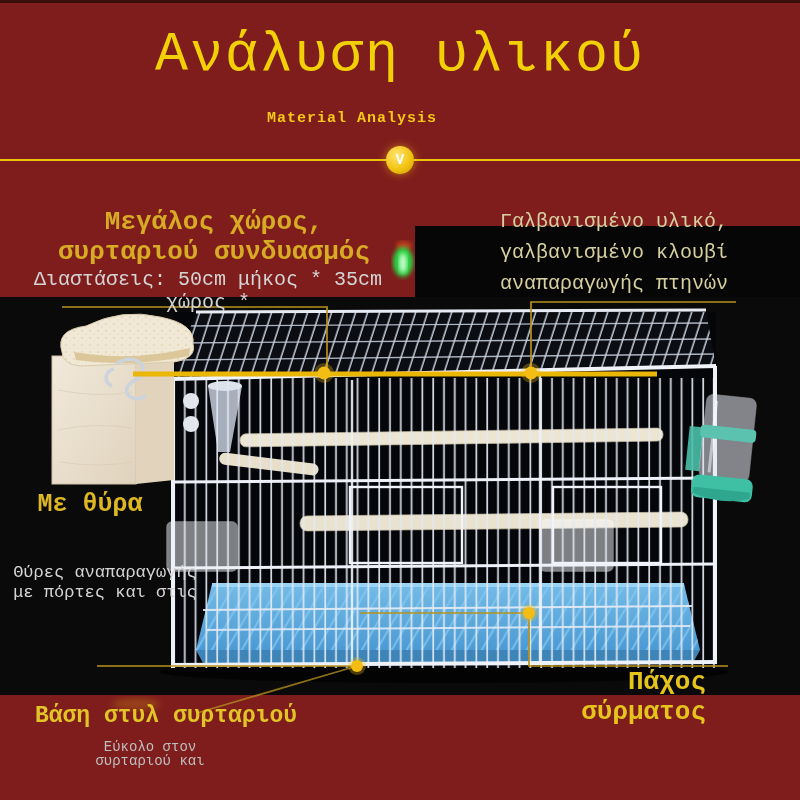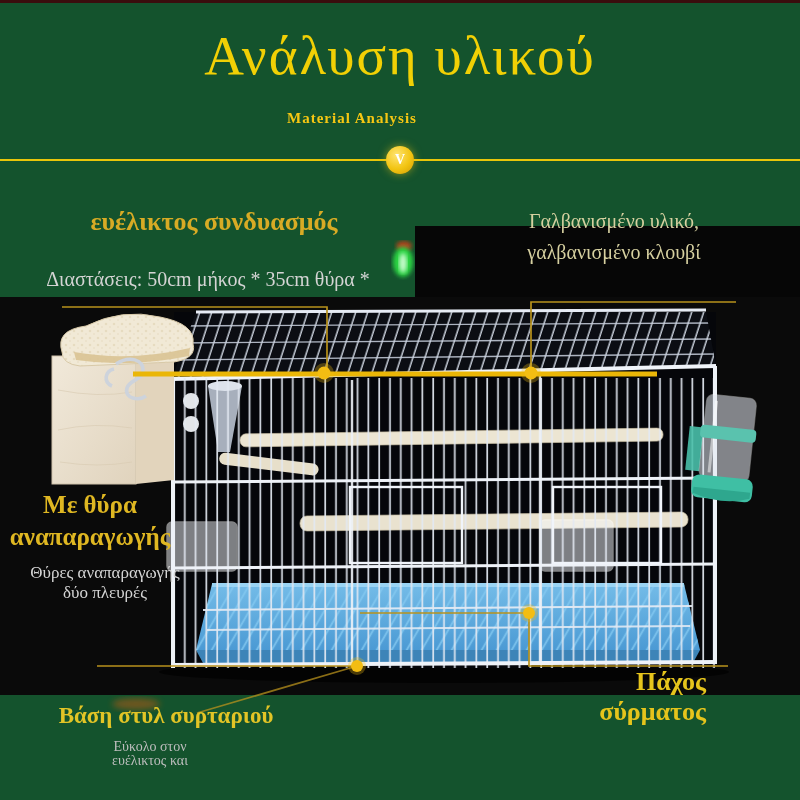--- a/index.html
+++ b/index.html
@@ -1,19 +1,19 @@
 <!DOCTYPE html>
 <html><head>
 <meta charset="utf-8">
 <style>
   html,body{margin:0;padding:0;background:#101010;}
   #stage{
     position:relative;width:800px;height:800px;overflow:hidden;
-    background:#14532d;
-    font-family:Liberation Serif, serif;
+    background:#7f1d1d;
+    font-family:Liberation Mono, monospace;
   }
   .abs{position:absolute;}
   #top-edge{left:0;top:0;width:800px;height:3px;background:#3a0d0d;}
   #photo-bg-right{left:415px;top:226px;width:385px;height:468px;background:#060606;}
   #photo-bg-main{left:0;top:297px;width:800px;height:398px;background:#0a0a0a;}
 
   #page-title{left:0;top:24px;width:800px;text-align:center;
     font-size:55px;font-weight:500;letter-spacing:2px;color:#f1d005;}
   #page-subtitle{left:0;top:110px;width:704px;text-align:center;
     font-size:15px;font-weight:bold;letter-spacing:1px;color:#f6c713;}
@@ -185,40 +185,41 @@
   </svg>
 
   <div class="abs" id="page-title">Ανάλυση υλικού</div>
   <div class="abs" id="page-subtitle">Material Analysis</div>
   <div class="abs" id="divider-line"></div>
   <div class="abs" id="divider-circle">
     <span>V</span>
   </div>
 
   <div class="abs lbl" id="space-label">
-    <div>ευέλικτος συνδυασμός</div>
+    <div>Μεγάλος χώρος,</div>
+    <div>συρταριού συνδυασμός</div>
   </div>
   <div class="abs lbl" id="dims-label">
-    <div>Διαστάσεις: 50cm μήκος * 35cm θύρα *</div>
+    <div>Διαστάσεις: 50cm μήκος * 35cm χώρος *</div>
   </div>
   <div class="abs lbl" id="material-label">
     <div>Γαλβανισμένο υλικό,</div>
     <div>γαλβανισμένο κλουβί</div>
+    <div>αναπαραγωγής πτηνών</div>
   </div>
   <div class="abs lbl" id="breeding-label">
     <div>Με θύρα</div>
-    <div>αναπαραγωγής</div>
   </div>
   <div class="abs lbl" id="breeding-sublabel">
     <div>Θύρες αναπαραγωγής</div>
-    <div>δύο πλευρές</div>
+    <div>με πόρτες και στις</div>
   </div>
   <div class="abs lbl" id="base-label">Βάση στυλ συρταριού</div>
   <div class="abs lbl" id="base-sublabel">
     <div>Εύκολο στον</div>
-    <div>ευέλικτος και</div>
+    <div>συρταριού και</div>
   </div>
   <div class="abs lbl" id="wire-label">
     <div>Πάχος</div>
     <div>σύρματος</div>
   </div>
 
 </div>
 
 </body></html>

